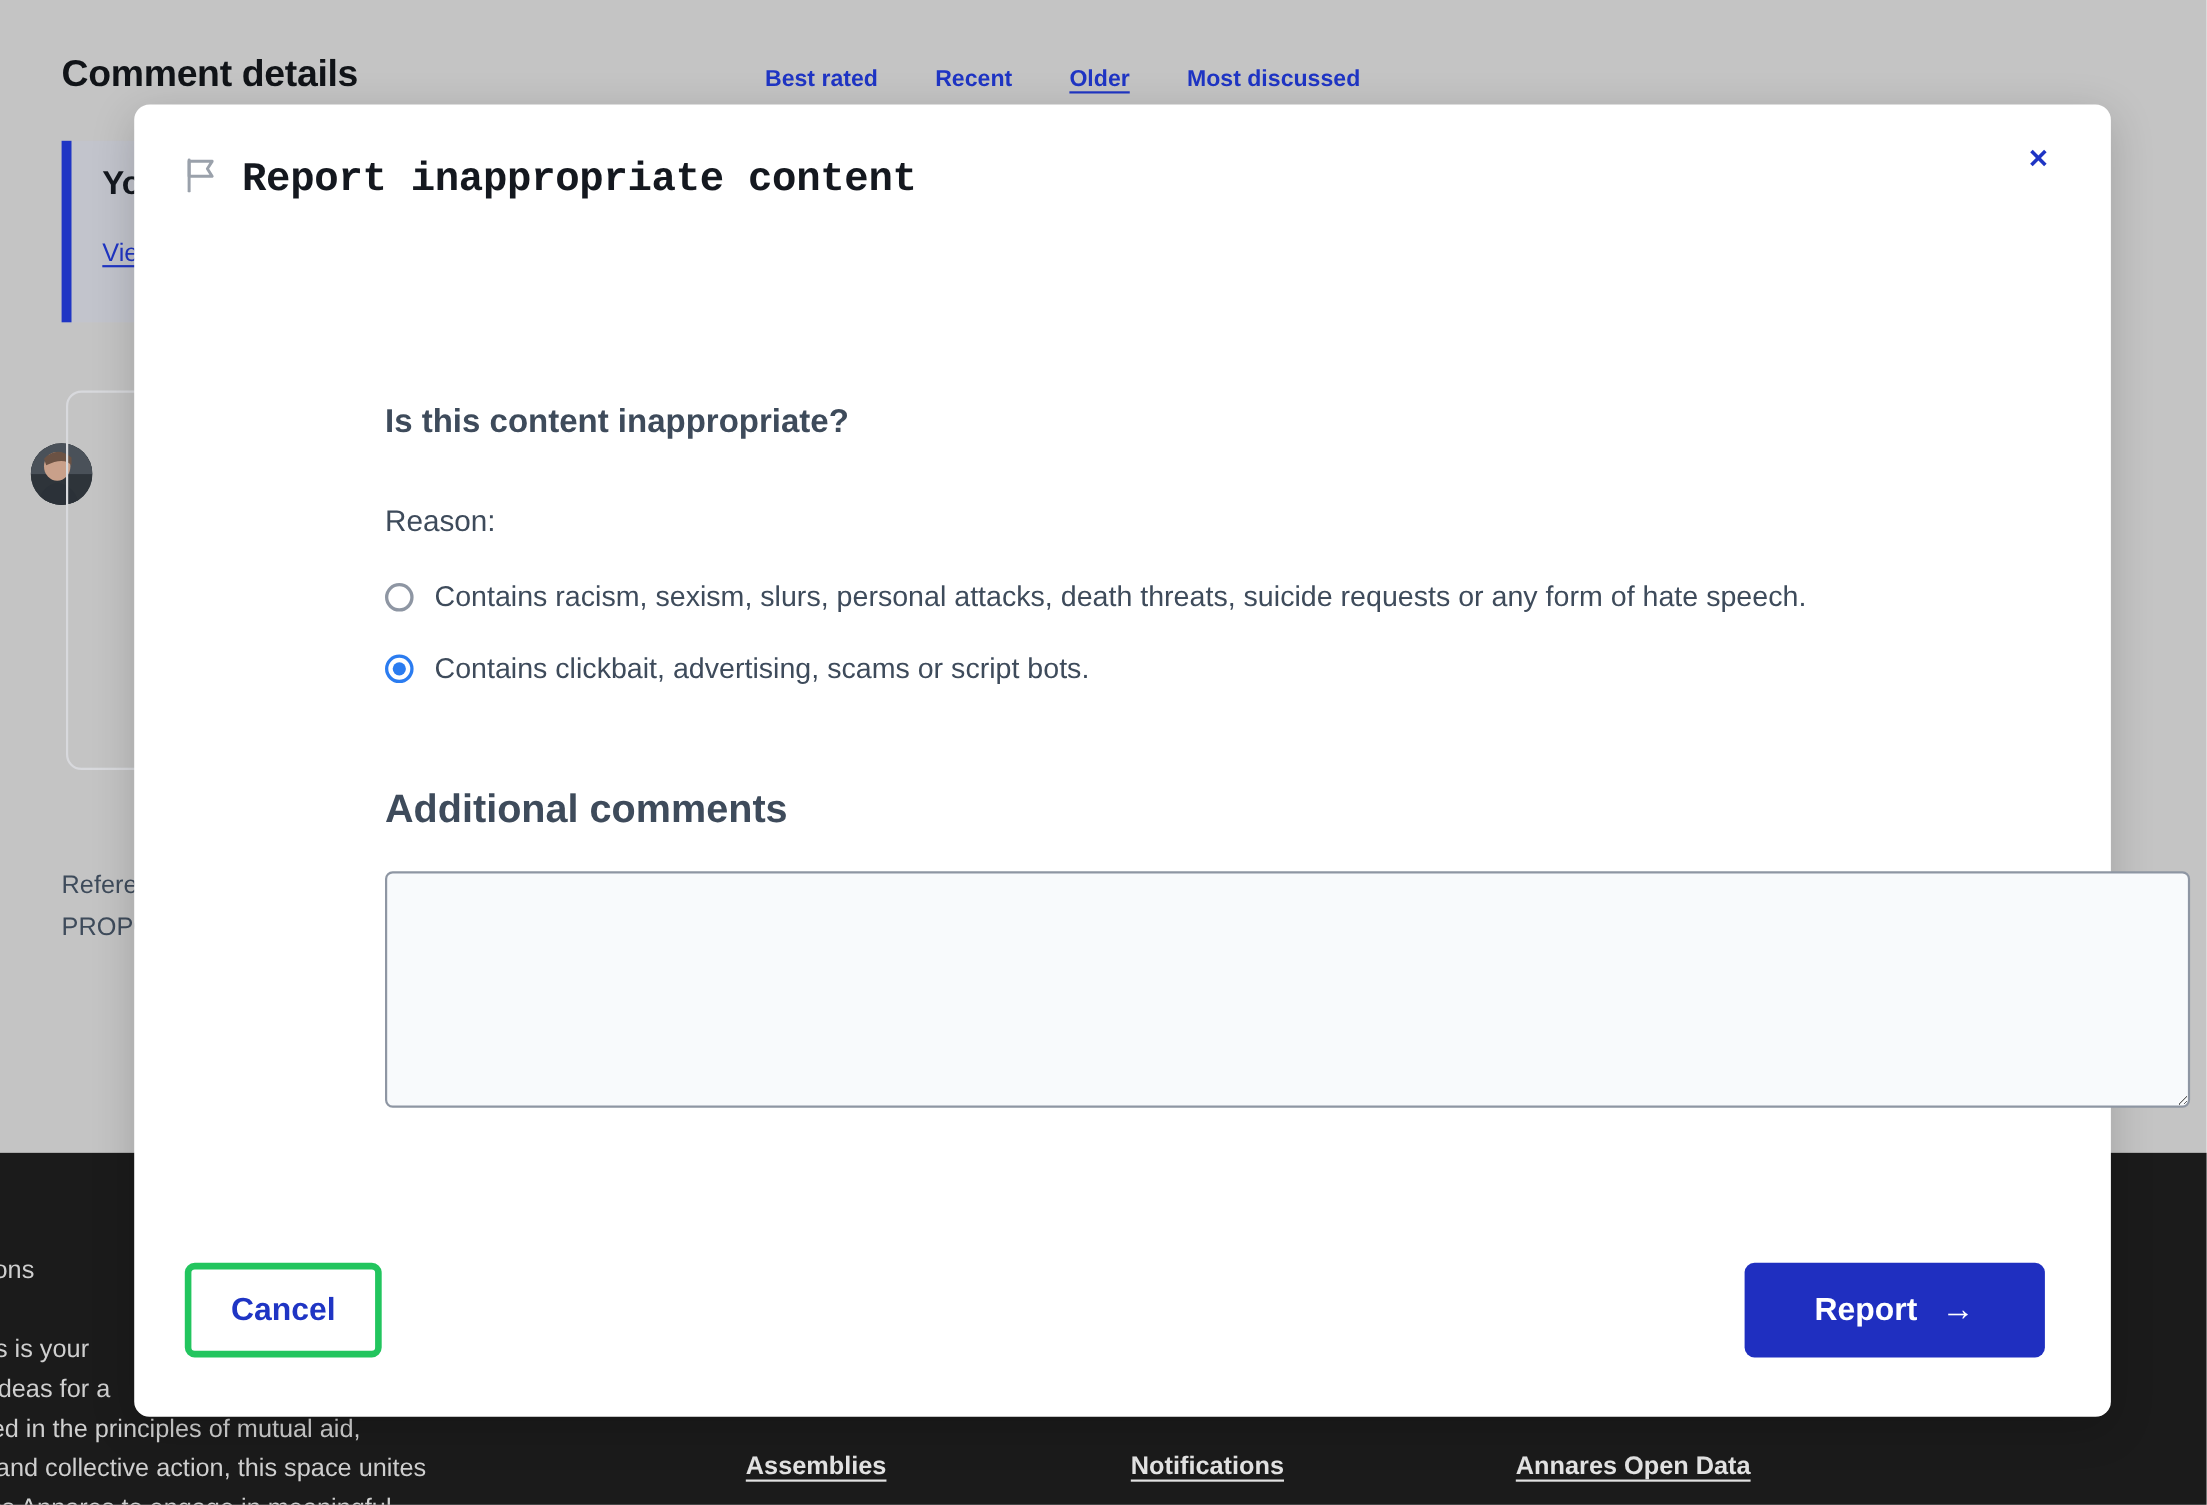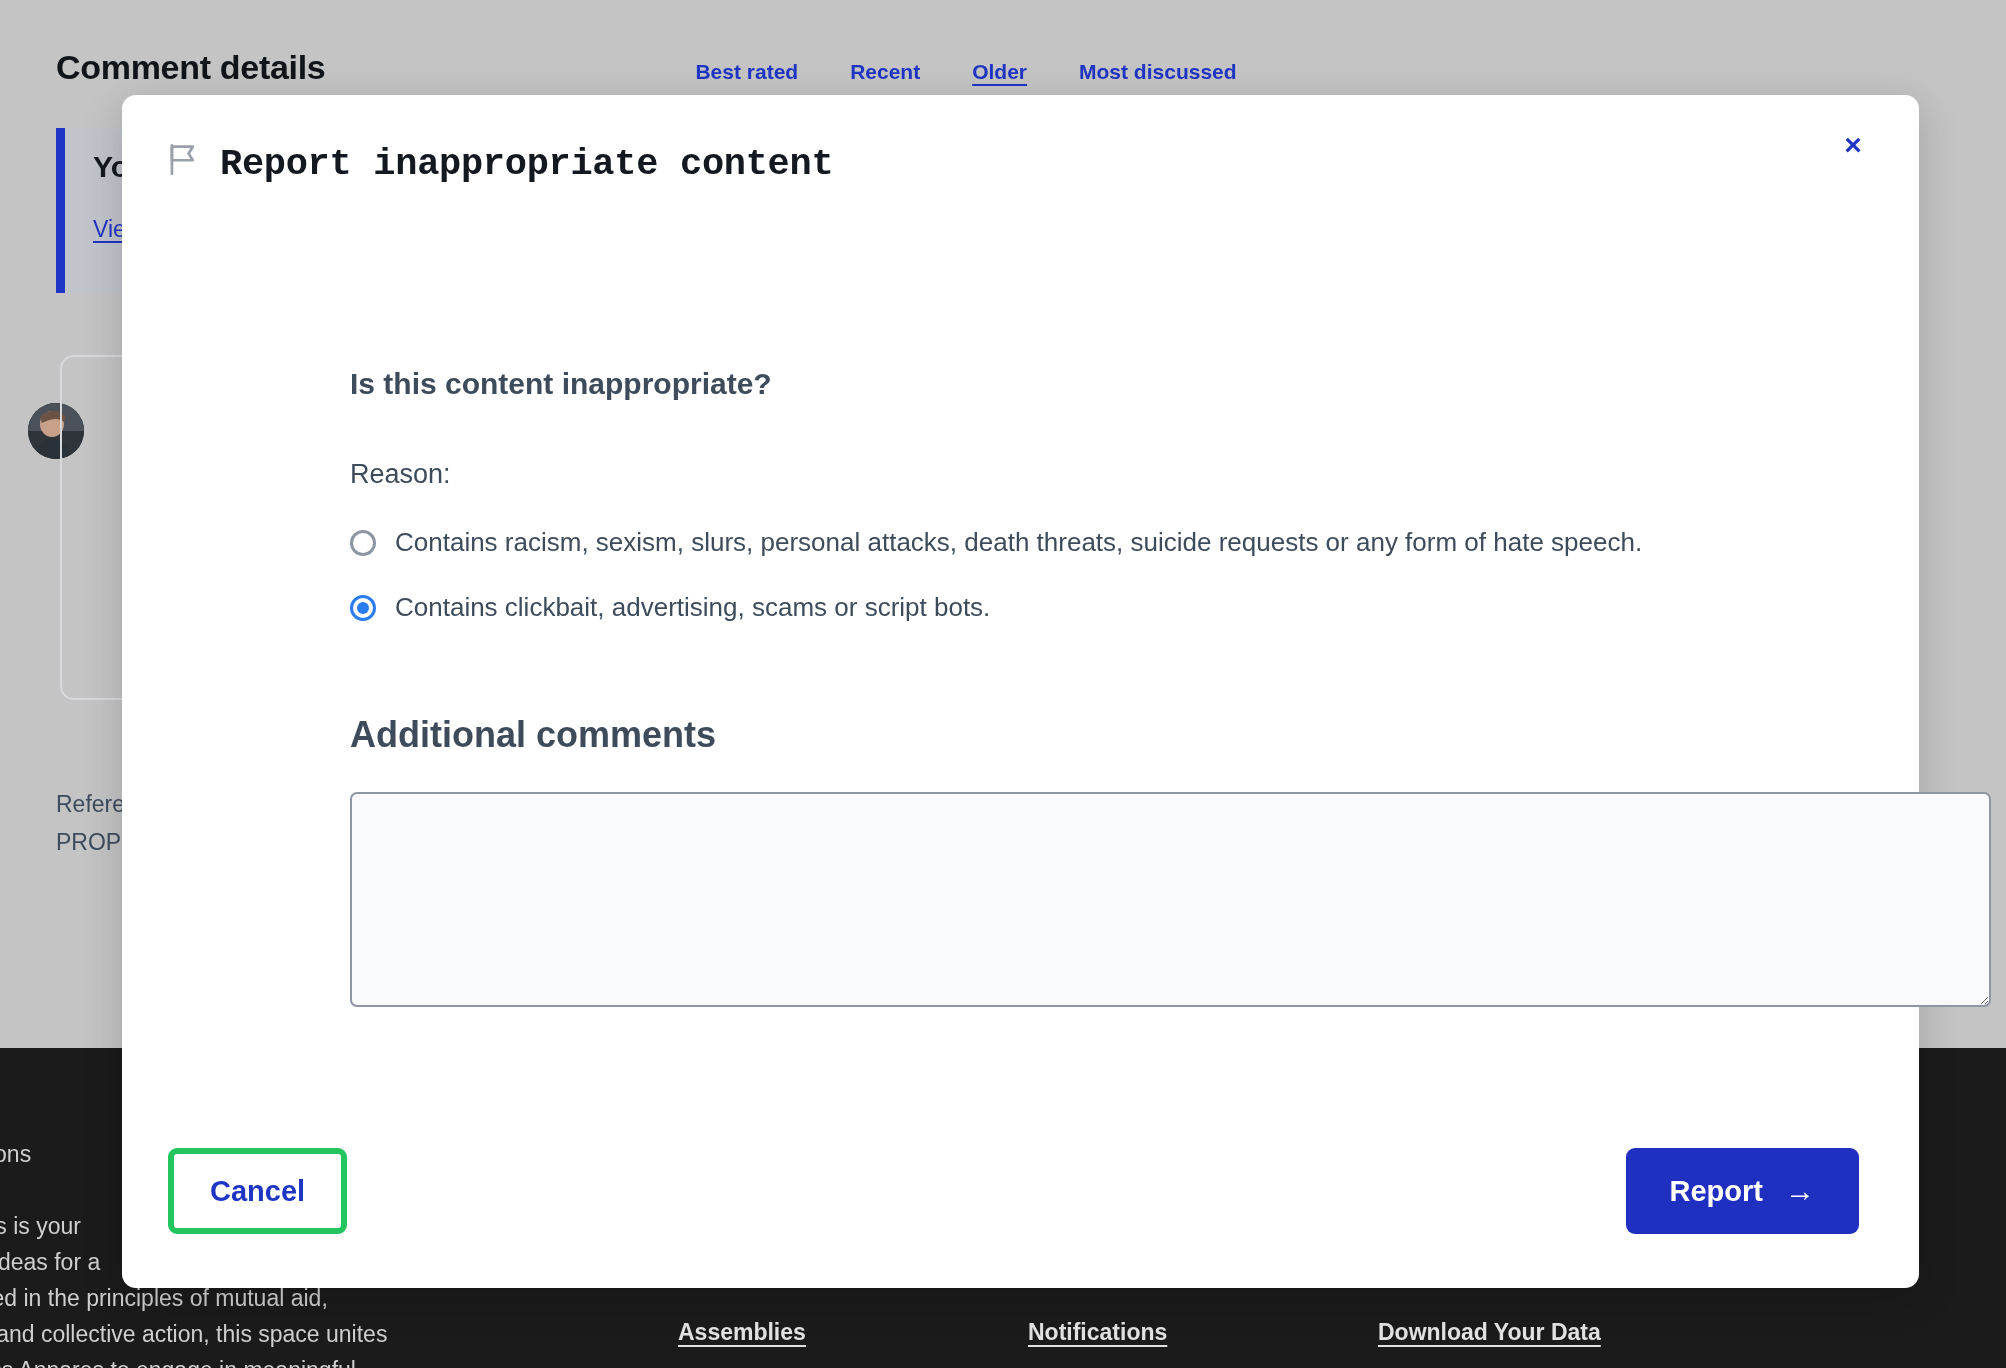--- a/index.html
+++ b/index.html
@@ -367,21 +367,21 @@
     white-space: nowrap;
   }
   .btn-report {
     background: #1f2fc0;
     border: none;
     border-radius: 9px;
     color: #ffffff;
     font-family: "Liberation Sans", sans-serif;
     font-size: 29px;
     font-weight: 700;
-    padding: 0 44px;
+    padding: 0 64px;
     height: 86px;
     cursor: pointer;
     display: flex;
     align-items: center;
     gap: 22px;
     white-space: nowrap;
   }
   .btn-report .arrow { font-size: 30px; line-height: 1; }
 </style>
 </head>
@@ -442,21 +442,21 @@
       <div class="footer-col">
         <a class="footer-link" href="#">Processes</a>
         <a class="footer-link" href="#">Assemblies</a>
       </div>
       <div class="footer-col">
         <a class="footer-link" href="#">My public profile</a>
         <a class="footer-link" href="#">Notifications</a>
       </div>
       <div class="footer-col narrow">
         <a class="footer-link" href="#">Meetings</a>
-        <a class="footer-link" href="#">Download Your Data</a>
+        <a class="footer-link" href="#">Annares Open Data</a>
       </div>
       <div class="footer-col">
         <a class="footer-link" href="#">Terms of Service</a>
       </div>
     </div>
   </footer>
 </div>
 
 <div id="modal-overlay">
   <div class="modal" role="dialog">

